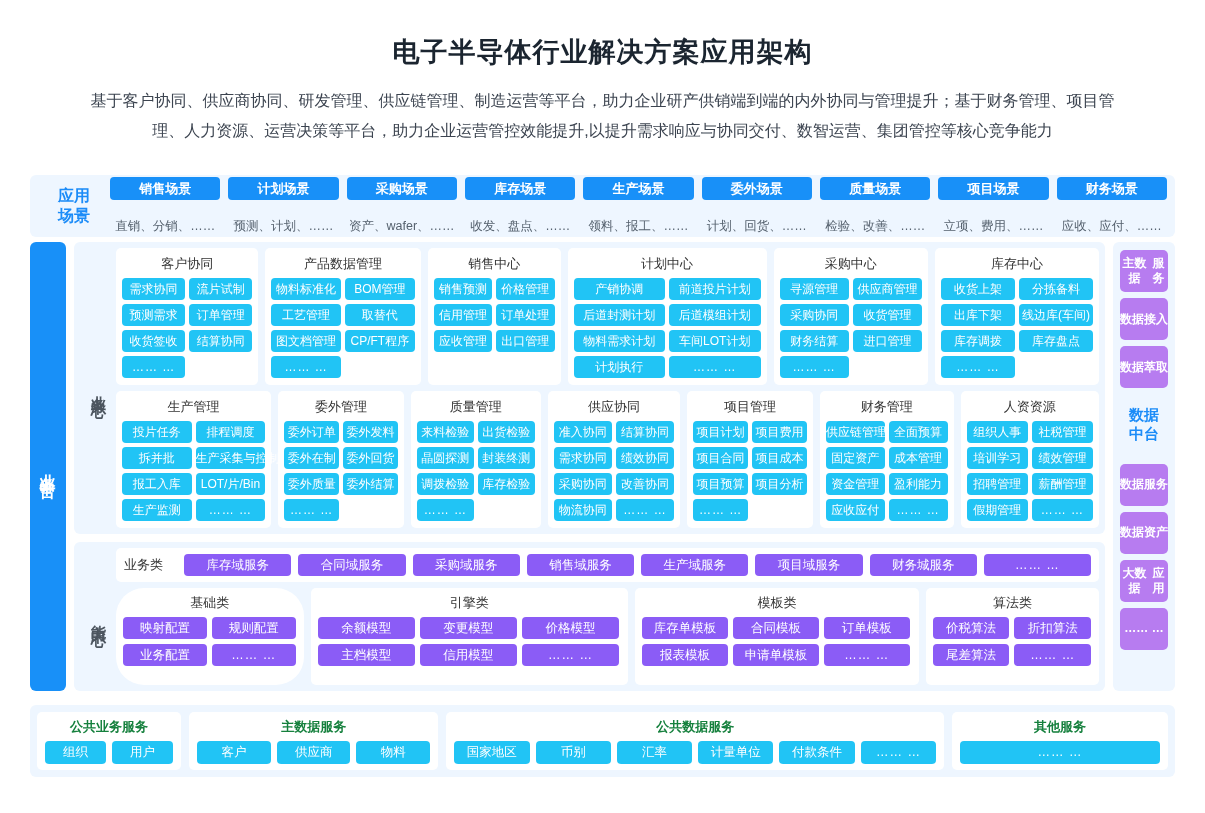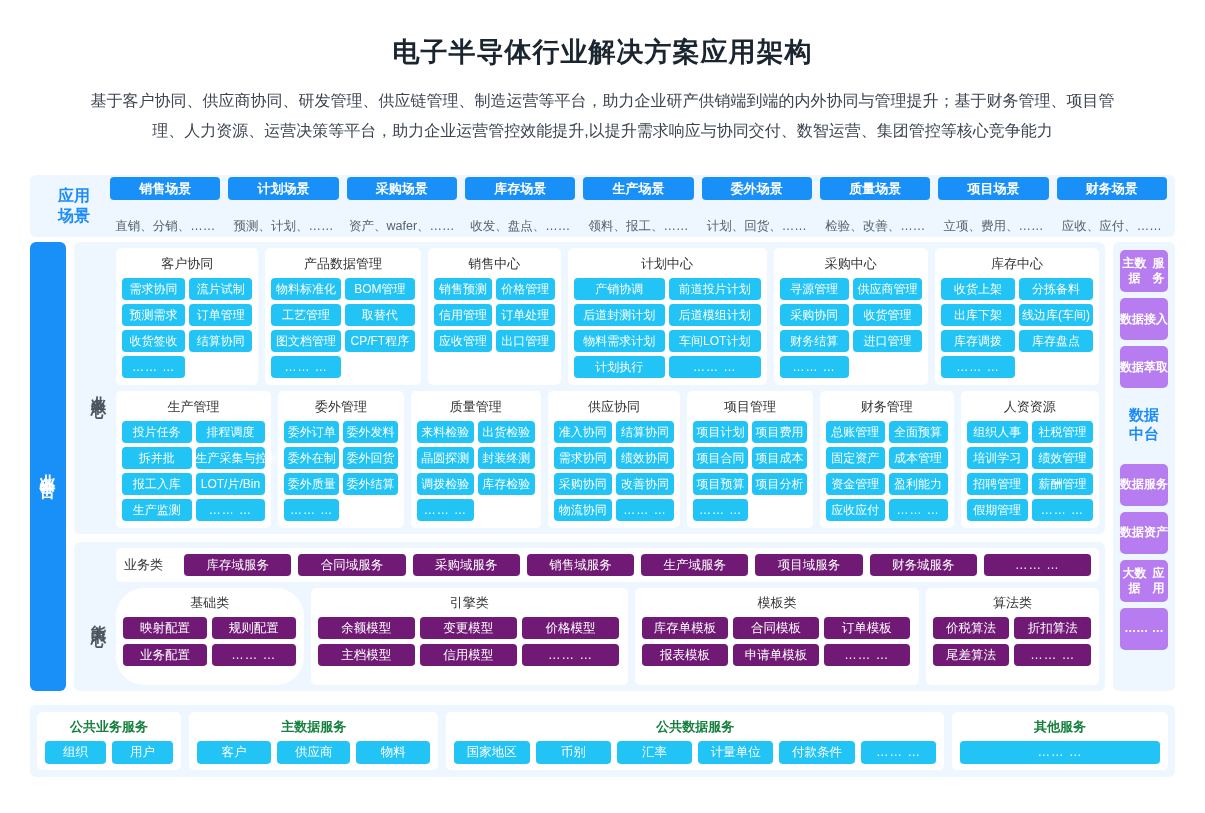--- a/index.html
+++ b/index.html
@@ -104,21 +104,21 @@
   .tags.c2 .tag{width:calc(50% - 2px);}
   .ell{letter-spacing:1px;}
 
   
   .cap-top{
     background:#fff;border-radius:5px;height:34px;display:flex;
     align-items:center;gap:7px;padding:0 8px;box-sizing:border-box;
   }
   .cap-kind{font-size:13px;color:#333;flex:0 0 auto;margin-right:14px;white-space:nowrap;}
   .tag-t{
-    background:#701a75;color:#fff;border-radius:4px;font-size:12.5px;
+    background:#8b5cf6;color:#fff;border-radius:4px;font-size:12.5px;
     height:22px;line-height:22px;text-align:center;white-space:nowrap;
     flex:1;
   }
   .cap-bottom{flex:1;display:flex;gap:7px;}
   .cap-card{
     background:#fff;border-radius:5px;padding:4px 7px 6px;box-sizing:border-box;
     display:flex;flex-direction:column;
   }
   .cap-grid{display:flex;flex-wrap:wrap;gap:5px;align-content:flex-start;}
   .cap-grid .tag-t{flex:0 0 auto;box-sizing:border-box;}
@@ -340,21 +340,21 @@
                   <div class="tag">项目合同</div>
                   <div class="tag">项目成本</div>
                   <div class="tag">项目预算</div>
                   <div class="tag">项目分析</div>
                   <div class="tag ell">…… …</div>
                 </div>
               </div>
               <div class="card" style="width: 13.6%;">
                 <div class="card-title">财务管理</div>
                 <div class="tags c2">
-                  <div class="tag">总账管理</div>
+                  <div class="tag">供应链管理</div>
                   <div class="tag">全面预算</div>
                   <div class="tag">固定资产</div>
                   <div class="tag">成本管理</div>
                   <div class="tag">资金管理</div>
                   <div class="tag">盈利能力</div>
                   <div class="tag">应收应付</div>
                   <div class="tag ell">…… …</div>
                 </div>
               </div>
               <div class="card" style="width: 14.1%;">

